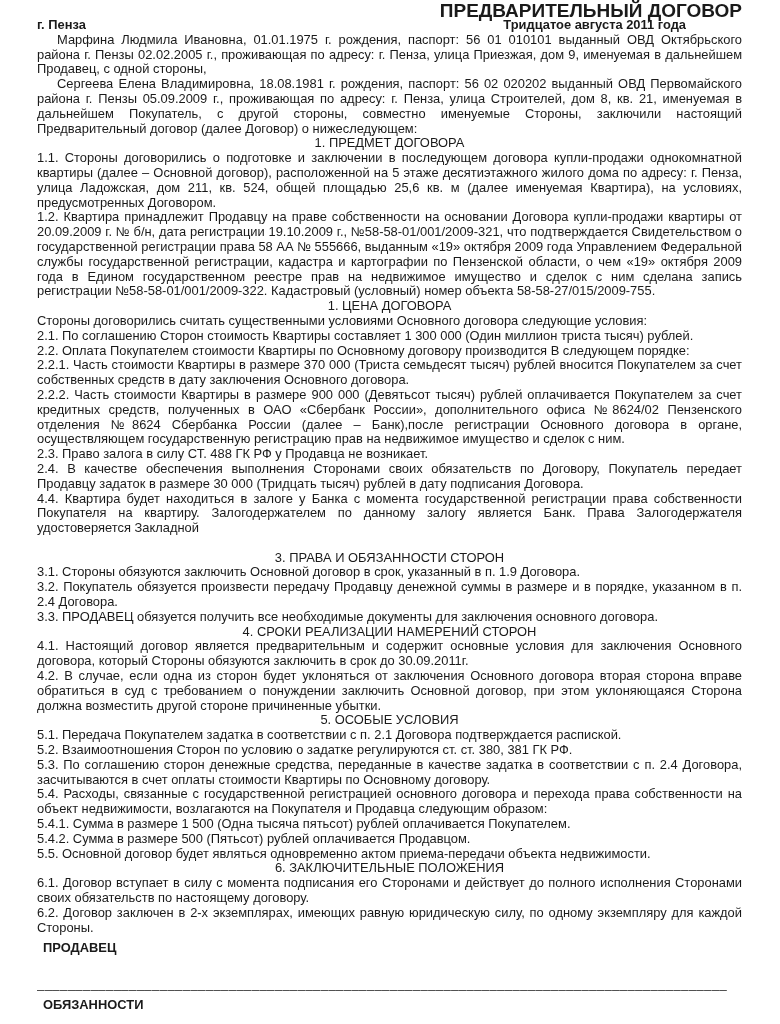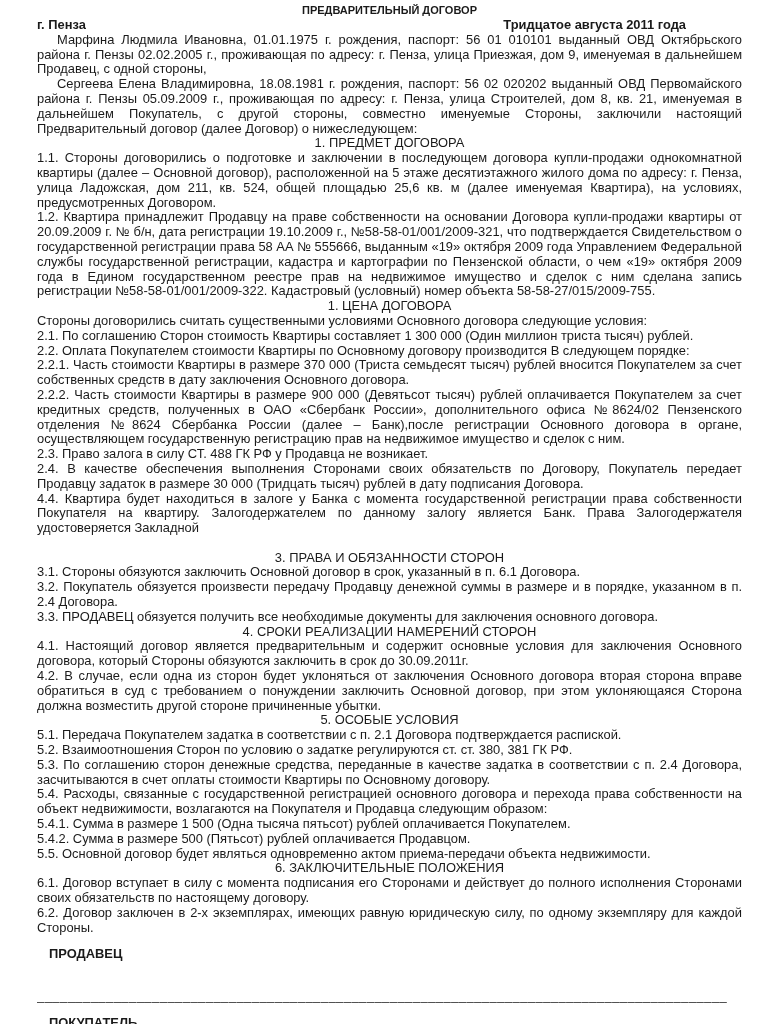--- a/index.html
+++ b/index.html
@@ -17,23 +17,23 @@
   .page {
     box-sizing: border-box;
     width: 780px;
     height: 1024px;
     padding: 3px 38px 0 37px;
     font-size: 12.9px;
     line-height: 14.8px;
     text-align: justify;
   }
   .doc-title {
-    text-align: center;
+    text-align: right;
     font-weight: bold;
-    font-size: 11px;
+    font-size: 19px;
     line-height: 15px;
   }
   .header-row {
     display: flex;
     justify-content: space-between;
     font-weight: bold;
   }
   .header-row .date {
     margin-right: 56px;
   }
@@ -45,21 +45,21 @@
     text-indent: 20px;
   }
   .heading {
     text-align: center;
   }
   .spacer {
     height: 14.8px;
   }
   .sig-label {
     font-weight: bold;
-    margin: 12px;
+    margin: 6px;
   }
   .sig-line {
     margin: 0;
     white-space: nowrap;
     overflow: hidden;
     letter-spacing: 0.5px;
     color: #2a2a2a;
   }
 </style>
 </head>
@@ -84,21 +84,21 @@
       <p class="para body">Стороны договорились считать существенными условиями Основного договора следующие условия:</p>
       <p class="para body">2.1. По соглашению Сторон стоимость Квартиры составляет 1 300 000 (Один миллион триста тысяч) рублей.</p>
       <p class="para body">2.2. Оплата Покупателем стоимости Квартиры по Основному договору производится В следующем порядке:</p>
       <p class="para body">2.2.1. Часть стоимости Квартиры в размере 370 000 (Триста семьдесят тысяч) рублей вносится Покупателем за счет собственных средств в дату заключения Основного договора.</p>
       <p class="para body">2.2.2. Часть стоимости Квартиры в размере 900 000 (Девятьсот тысяч) рублей оплачивается Покупателем за счет кредитных средств, полученных в ОАО «Сбербанк России», дополнительного офиса №8624/02 Пензенского отделения №8624 Сбербанка России (далее – Банк),после регистрации Основного договора в органе, осуществляющем государственную регистрацию прав на недвижимое имущество и сделок с ним.</p>
       <p class="para body">2.3. Право залога в силу СТ. 488 ГК РФ у Продавца не возникает.</p>
       <p class="para body">2.4. В качестве обеспечения выполнения Сторонами своих обязательств по Договору, Покупатель передает Продавцу задаток в размере 30 000 (Тридцать тысяч) рублей в дату подписания Договора.</p>
       <p class="para body">4.4. Квартира будет находиться в залоге у Банка с момента государственной регистрации права собственности Покупателя на квартиру.  Залогодержателем по данному залогу является Банк. Права Залогодержателя удостоверяется Закладной</p>
       <div class="para spacer"></div>
       <p class="para heading">3. ПРАВА И ОБЯЗАННОСТИ СТОРОН</p>
-      <p class="para body">3.1. Стороны обязуются заключить Основной договор в срок, указанный в п. 6.1 Договора.</p>
+      <p class="para body">3.1. Стороны обязуются заключить Основной договор в срок, указанный в п. 1.9 Договора.</p>
       <p class="para body">3.2. Покупатель обязуется произвести передачу Продавцу денежной суммы в размере и в порядке, указанном в п. 2.4 Договора.</p>
       <p class="para body">3.3. ПРОДАВЕЦ обязуется получить все необходимые документы для заключения основного договора.</p>
       <p class="para heading">4. СРОКИ РЕАЛИЗАЦИИ НАМЕРЕНИЙ СТОРОН</p>
       <p class="para body">4.1. Настоящий договор является предварительным и содержит основные условия для заключения Основного договора, который Стороны обязуются заключить в срок до 30.09.2011г.</p>
       <p class="para body">4.2. В случае, если одна из сторон будет уклоняться от заключения Основного договора вторая сторона вправе обратиться в суд с требованием о понуждении заключить Основной договор, при этом уклоняющаяся Сторона должна возместить другой стороне причиненные убытки.</p>
       <p class="para heading">5. ОСОБЫЕ УСЛОВИЯ</p>
       <p class="para body">5.1. Передача Покупателем задатка в соответствии с п. 2.1 Договора подтверждается распиской.</p>
       <p class="para body">5.2. Взаимоотношения Сторон по условию о задатке регулируются ст. ст. 380, 381 ГК РФ.</p>
       <p class="para body">5.3. По соглашению сторон денежные средства, переданные в качестве задатка в соответствии с п. 2.4 Договора, засчитываются в счет оплаты стоимости Квартиры по Основному договору.</p>
       <p class="para body">5.4. Расходы, связанные с государственной регистрацией основного договора и перехода права собственности на объект недвижимости, возлагаются на Покупателя и Продавца следующим образом:</p>
@@ -106,15 +106,15 @@
       <p class="para body">5.4.2. Сумма в размере 500 (Пятьсот) рублей оплачивается Продавцом.</p>
       <p class="para body">5.5. Основной договор будет являться одновременно актом приема-передачи объекта недвижимости.</p>
       <p class="para heading">6. ЗАКЛЮЧИТЕЛЬНЫЕ ПОЛОЖЕНИЯ</p>
       <p class="para body">6.1. Договор вступает в силу с момента подписания его Сторонами и действует до полного исполнения Сторонами своих обязательств по настоящему договору.</p>
       <p class="para body">6.2. Договор заключен в 2-х экземплярах, имеющих равную юридическую силу, по одному экземпляру для каждой Стороны.</p>
     </div>
 
   <p class="para sig-label">ПРОДАВЕЦ</p>
   <div class="spacer"></div>
   <p class="para sig-line">__________________________________________________________________________________________</p>
-  <p class="para sig-label">ПОКУПАТЕЛЬ</p>
+  <p class="para sig-label">ОБЯЗАННОСТИ</p>
 
 </div>
 
 </body></html>

